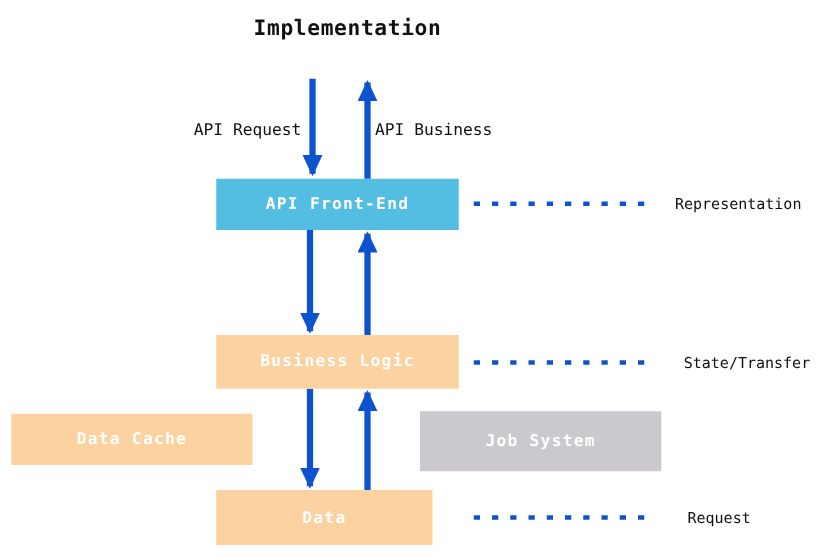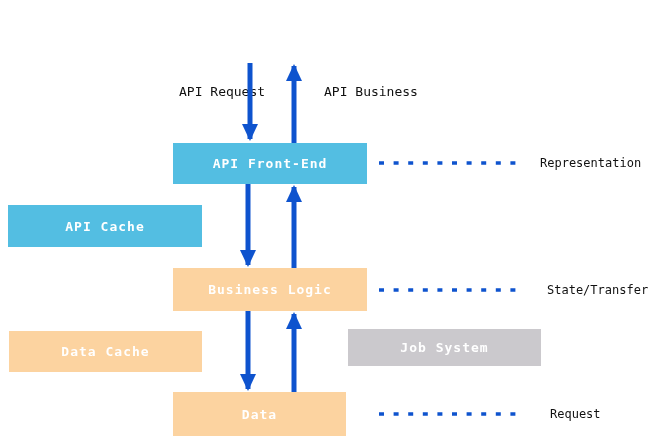--- a/index.html
+++ b/index.html
@@ -26,25 +26,24 @@
     left:0; top:13px;
     width:556px;
     text-align:center;
     font-size:17px;
     font-weight:bold;
     color:var(--text-dark);
     letter-spacing:0.5px;
   }
   .flow-label{
     position:absolute;
-    top:84px;
+    top:97px;
     font-size:13px;
     color:var(--text-dark);
     white-space:nowrap;
-    margin-left:24px;
   }
   .flow-label.req{ left:155px; }
   .flow-label.resp{ left:300px; }
   .box{
     position:absolute;
     display:flex;
     align-items:center;
     justify-content:center;
     font-size:13px;
     font-weight:bold;
@@ -52,21 +51,21 @@
     letter-spacing:1px;
     white-space:nowrap;
   }
   .box.cyan{ background:var(--cyan);text-align:center; }
   .box.orange{ background:var(--orange); }
   .box.gray{ background:var(--gray); }
   .box.api-front-end{ left:173px; top:143px; width:194px; height:41px; }
   .box.api-cache{ left:8px; top:205px; width:194px; height:42px; }
   .box.business-logic{ left:173px; top:268px; width:194px; height:43px; }
   .box.data-cache{ left:9px; top:331px; width:193px; height:41px; }
-  .box.job-system{ left:348px; top:329px; width:193px; height:37px; }
+  .box.job-system{ left:336px; top:329px; width:193px; height:48px; }
   .box.data{ left:173px; top:392px; width:173px; height:44px; }
   .layer-label{
     position:absolute;
     font-size:12px;
     color:var(--text-dark);
     white-space:nowrap;
     line-height:16px;
   }
   .layer-label.representation{ left:540px; top:155px; }
   .layer-label.state-transfer{ left:547px; top:282px; }
@@ -89,20 +88,21 @@
     stroke-dasharray:5 9.6;
     fill:none;
   }
   .arrow-head{ fill:var(--arrow-blue); }
 </style>
 </head>
 <body>
 
 <div class="canvas">
 
+  <div class="title">Implementation</div>
 
   <div class="flow-label req">API Request</div>
   <div class="flow-label resp">API Business</div>
 
   <svg class="overlay" viewBox="0 0 664 446">
     <defs>
       <marker id="head" markerUnits="userSpaceOnUse" markerWidth="20" markerHeight="18" refX="15" refY="8" orient="auto">
         <path class="arrow-head" d="M0,0 L17,8 L0,16 Z"></path>
       </marker>
     </defs>
@@ -115,21 +115,20 @@
 
     <line class="arrow" x1="248" y1="311" x2="248" y2="389" marker-end="url(#head)"></line>
     <line class="arrow" x1="294" y1="392" x2="294" y2="314" marker-end="url(#head)"></line>
 
     <line class="dash-line" x1="379" y1="163" x2="522" y2="163"></line>
     <line class="dash-line" x1="379" y1="290" x2="522" y2="290"></line>
     <line class="dash-line" x1="379" y1="414" x2="522" y2="414"></line>
   </svg>
 
   <div class="box cyan api-front-end">API Front-End</div>
-  <div class="box cyan api-cache">API Cache</div>
   <div class="box orange data-cache">Data Cache</div>
   <div class="box orange business-logic">Business Logic</div>
   <div class="box gray job-system">Job System</div>
   <div class="box orange data">Data</div>
 
   <div class="layer-label representation">Representation</div>
   <div class="layer-label state-transfer">State/Transfer</div>
   <div class="layer-label resource">Request</div>
 
 </div>

